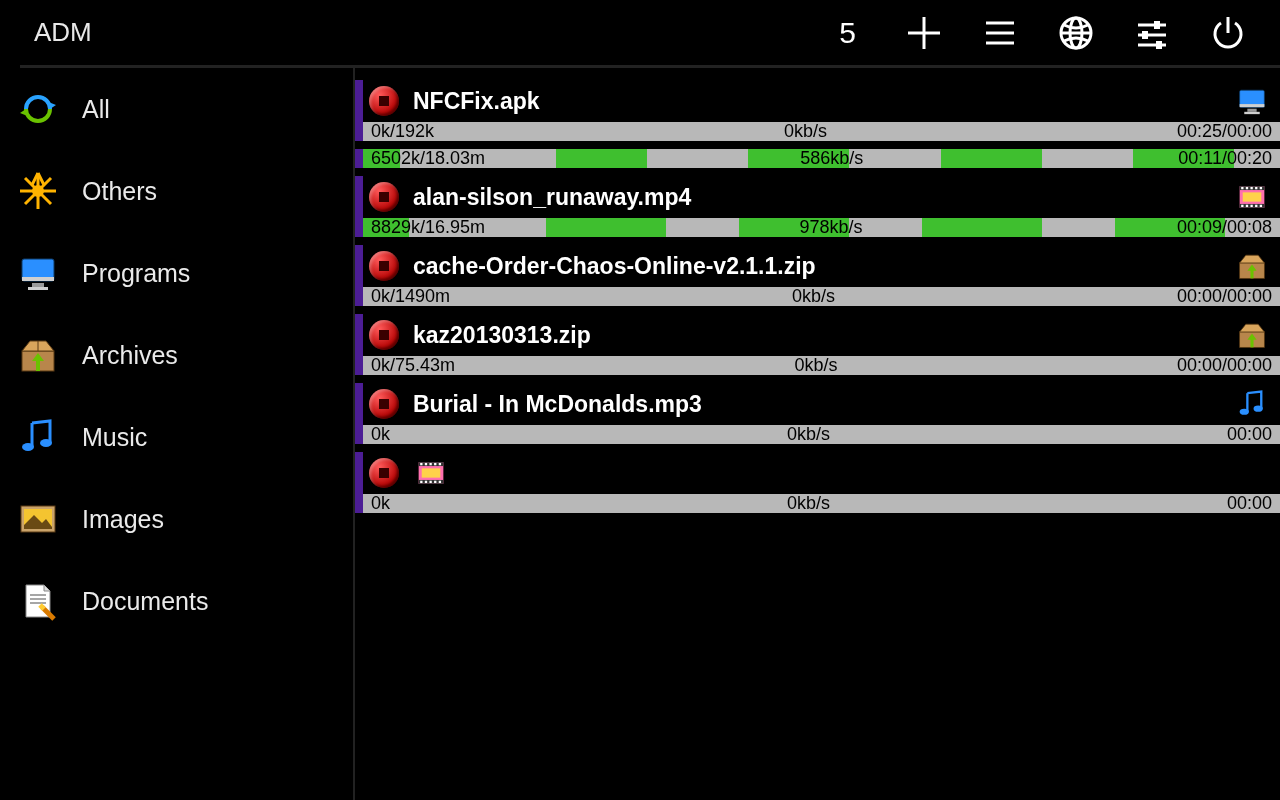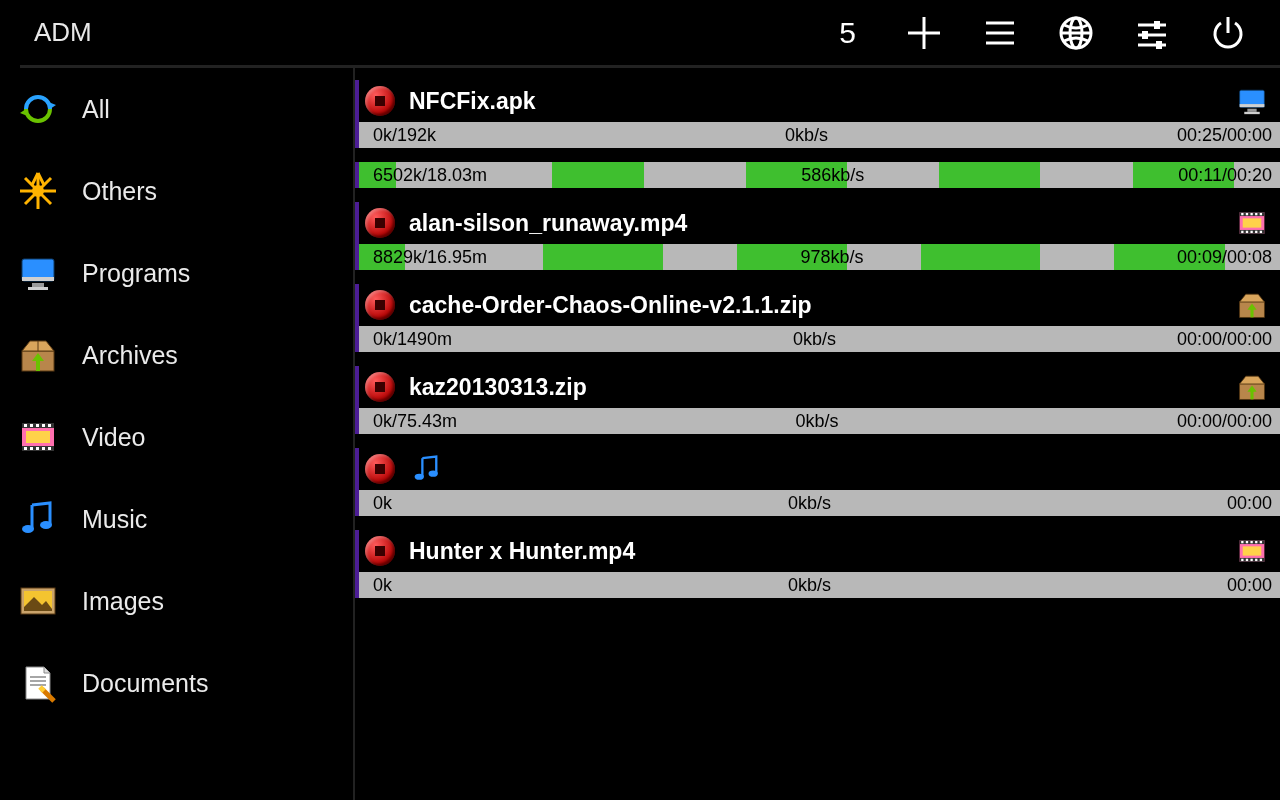--- a/index.html
+++ b/index.html
@@ -10,27 +10,27 @@
   .header-spacer { flex: 1; }
   .header-count { font-size: 30px; color: #fff; margin-right: 30px; }
   .header-icon { width: 56px; height: 56px; display: flex; align-items: center; justify-content: center; margin: 0 10px; cursor: pointer; }
   .header-icon svg { width: 40px; height: 40px; stroke: #fff; fill: none; stroke-width: 3; }
   .body { display: flex; flex: 1; overflow: hidden; }
   .sidebar { width: 355px; border-right: 2px solid #222; }
   .sidebar-item { display: flex; align-items: center; height: 82px; padding-left: 14px; cursor: pointer; }
   .sidebar-icon { width: 48px; height: 48px; display: flex; align-items: center; justify-content: center; margin-right: 20px; }
   .sidebar-label { font-size: 25px; color: #eaeaea; }
   .main { flex: 1; display: flex; flex-direction: column; padding-top: 12px; }
-  .row { border-left: 4px solid #4c1d95; margin-bottom: 14px; }
+  .row { border-left: 8px solid #4c1d95; margin-bottom: 8px; }
   .row-top { display: flex; align-items: center; height: 42px; padding: 0 10px 0 6px; }
   .stop-btn { width: 30px; height: 30px; border-radius: 50%; background: radial-gradient(circle at 35% 30%, #ff5a5a, #b30000 70%); display: flex; align-items: center; justify-content: center; margin-right: 14px; box-shadow: inset -2px -2px 3px rgba(0,0,0,.5), inset 2px 2px 3px rgba(255,255,255,.3); }
   .stop-btn .sq { width: 10px; height: 10px; background: #3a0000; }
   .file-name { font-size: 23px; font-weight: bold; color: #fff; flex: 1; white-space: nowrap; overflow: hidden; text-overflow: ellipsis; }
   .type-icon { width: 36px; height: 36px; display: flex; align-items: center; justify-content: center; }
-  .status-bar { position: relative; height: 26px; background: #b8b8b8; display: flex; align-items: center; color: #000; font-size: 18px; padding-left: 6px; }
+  .status-bar { position: relative; height: 19px; background: #b8b8b8; display: flex; align-items: center; color: #000; font-size: 18px; }
   .status-bar .segments { position: absolute; inset: 0; display: flex; }
   .status-bar .seg { background: #3fbf2f; }
   .status-bar .gap { background: transparent; }
   .status-text { position: relative; display: flex; width: 100%; padding: 0 8px; z-index: 2; }
   .st-left { flex: 0 0 auto; }
   .st-mid { flex: 1; text-align: center; }
   .st-right { flex: 0 0 auto; text-align: right; }
   
 </style>
 </head>
@@ -129,43 +129,20 @@
               <path d="M22 8 L22 18" stroke="#5a3a14" stroke-width="1"></path>
               <path d="M22 38 L22 24" stroke="#6ac200" stroke-width="4"></path>
               <polygon points="22,20 16,28 28,28" fill="#6ac200"></polygon>
             </svg>
         </div>
         <div class="sidebar-label">Archives</div>
       </div>
       <div class="sidebar-item">
         <div class="sidebar-icon">
           <svg width="44" height="44" viewBox="0 0 44 44">
-              <rect x="6" y="8" width="32" height="28" fill="#ff6fae"></rect>
-              <rect x="6" y="8" width="32" height="5" fill="#333"></rect>
-              <rect x="6" y="31" width="32" height="5" fill="#333"></rect>
-              <g fill="#fff">
-                <rect x="8" y="9" width="3" height="3"></rect>
-                <rect x="14" y="9" width="3" height="3"></rect>
-                <rect x="20" y="9" width="3" height="3"></rect>
-                <rect x="26" y="9" width="3" height="3"></rect>
-                <rect x="32" y="9" width="3" height="3"></rect>
-                <rect x="8" y="32" width="3" height="3"></rect>
-                <rect x="14" y="32" width="3" height="3"></rect>
-                <rect x="20" y="32" width="3" height="3"></rect>
-                <rect x="26" y="32" width="3" height="3"></rect>
-                <rect x="32" y="32" width="3" height="3"></rect>
-              </g>
-              <rect x="10" y="16" width="24" height="12" fill="#ffd24a"></rect>
-            </svg>
-        </div>
-        <div class="sidebar-label">Video</div>
-      </div>
-      <div class="sidebar-item">
-        <div class="sidebar-icon">
-          <svg width="44" height="44" viewBox="0 0 44 44">
               <path d="M16 8 L34 6 L34 28" stroke="#2a8fff" stroke-width="3" fill="none"></path>
               <path d="M16 8 L16 32" stroke="#2a8fff" stroke-width="3"></path>
               <ellipse cx="12" cy="32" rx="6" ry="4" fill="#2a8fff"></ellipse>
               <ellipse cx="30" cy="28" rx="6" ry="4" fill="#2a8fff"></ellipse>
             </svg>
         </div>
         <div class="sidebar-label">Music</div>
       </div>
       <div class="sidebar-item">
         <div class="sidebar-icon">
@@ -332,20 +309,21 @@
               <div class="st-mid">0kb/s</div>
               <div class="st-right">00:00/00:00</div>
             </div>
           </div>
         </div>
         <div class="row">
           <div class="row-top">
             <div class="stop-btn">
               <div class="sq"></div>
             </div>
+            <div class="file-name">Burial - In McDonalds.mp3</div>
             <div class="type-icon">
               <svg width="34" height="34" viewBox="0 0 44 44">
                 <path d="M16 8 L34 6 L34 28" stroke="#2a8fff" stroke-width="3" fill="none"></path>
                 <path d="M16 8 L16 32" stroke="#2a8fff" stroke-width="3"></path>
                 <ellipse cx="12" cy="32" rx="6" ry="4" fill="#2a8fff"></ellipse>
                 <ellipse cx="30" cy="28" rx="6" ry="4" fill="#2a8fff"></ellipse>
               </svg>
             </div>
           </div>
           <div class="status-bar">
@@ -355,21 +333,20 @@
               <div class="st-mid">0kb/s</div>
               <div class="st-right">00:00</div>
             </div>
           </div>
         </div>
         <div class="row">
           <div class="row-top">
             <div class="stop-btn">
               <div class="sq"></div>
             </div>
-            <div class="file-name">Hunter x Hunter.mp4</div>
             <div class="type-icon">
               <svg width="34" height="34" viewBox="0 0 44 44">
                 <rect x="6" y="8" width="32" height="28" fill="#ff6fae"></rect>
                 <rect x="6" y="8" width="32" height="5" fill="#333"></rect>
                 <rect x="6" y="31" width="32" height="5" fill="#333"></rect>
                 <g fill="#fff">
                   <rect x="8" y="9" width="3" height="3"></rect>
                   <rect x="14" y="9" width="3" height="3"></rect>
                   <rect x="20" y="9" width="3" height="3"></rect>
                   <rect x="26" y="9" width="3" height="3"></rect>

